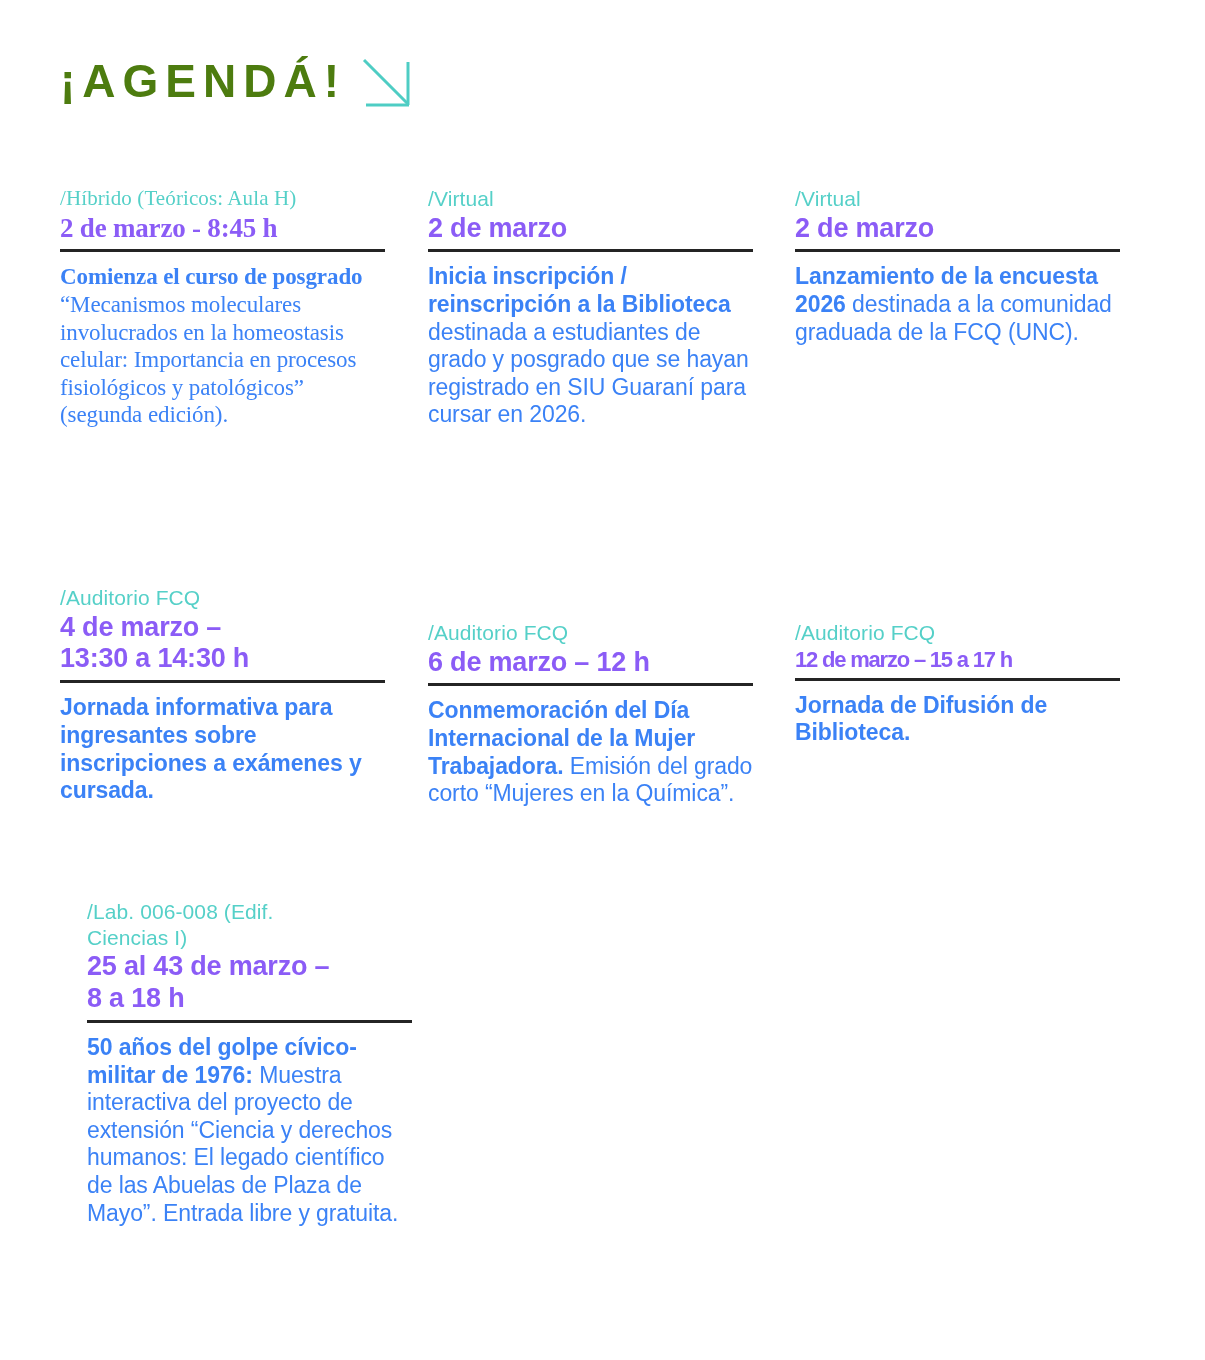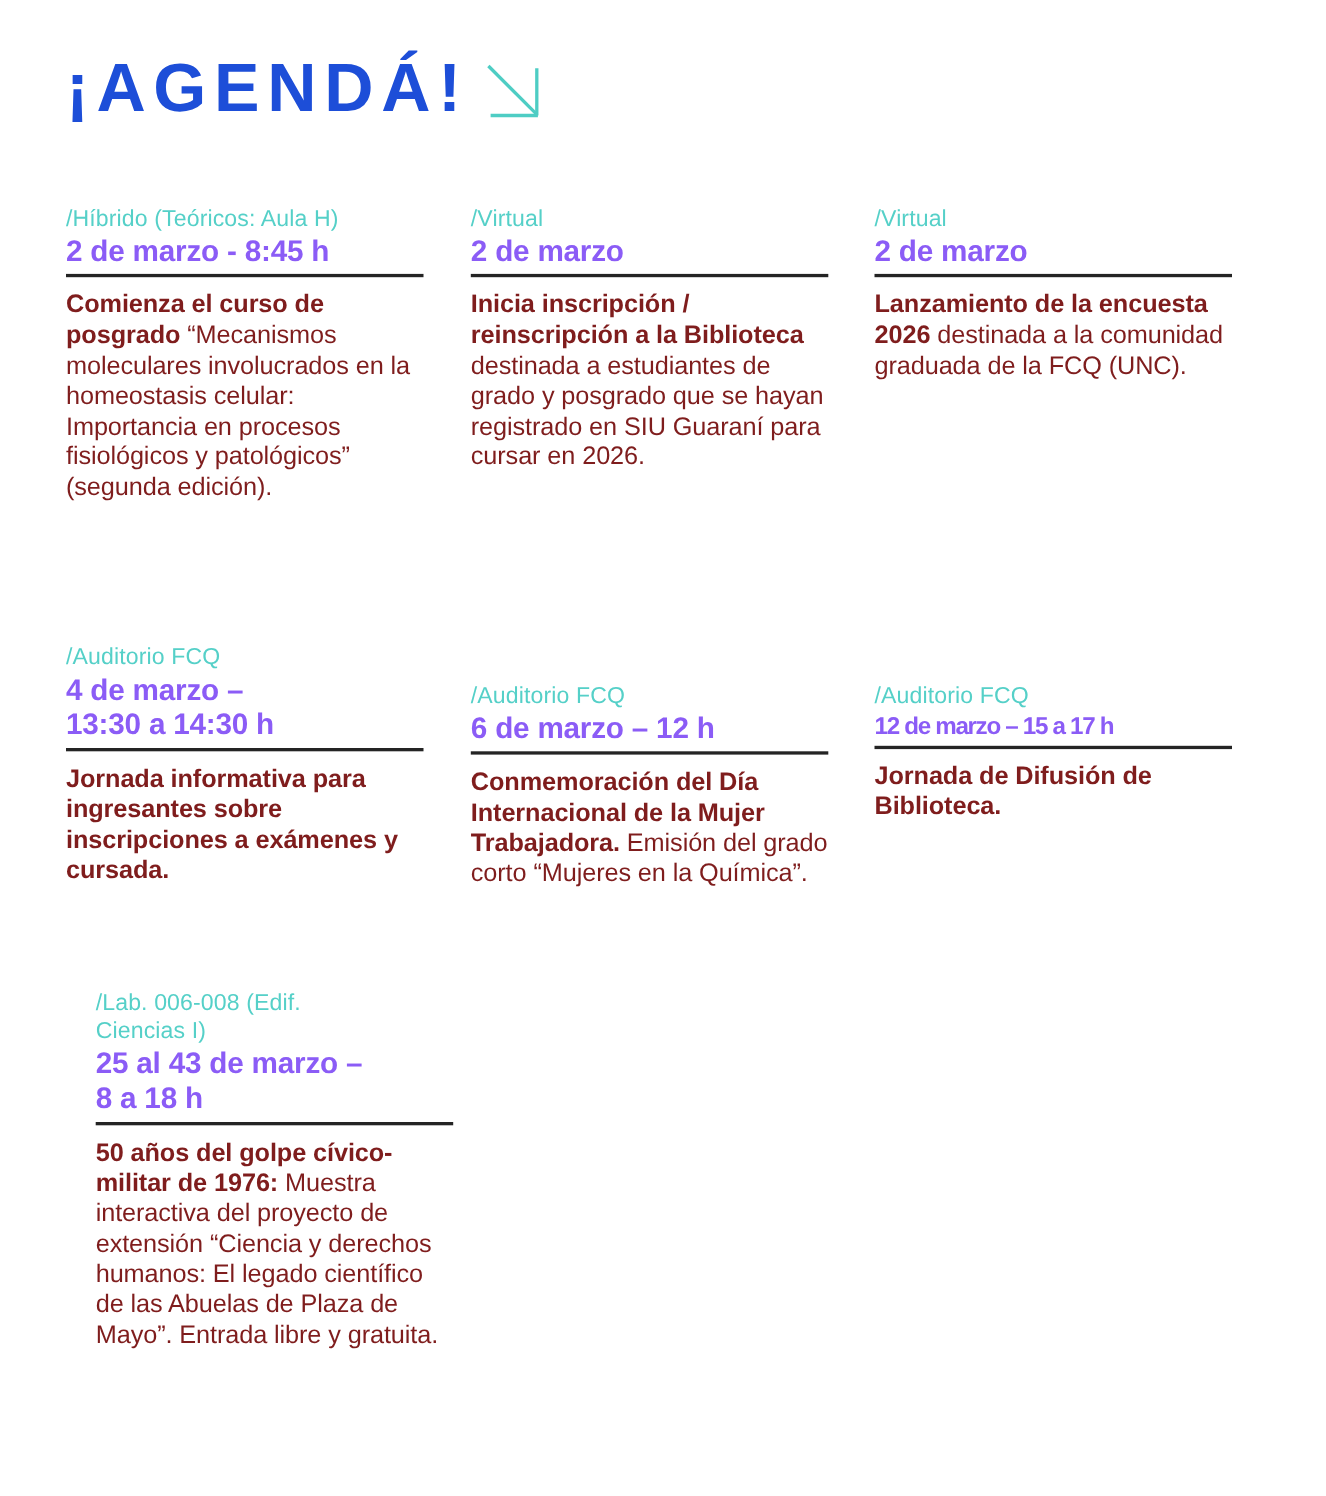--- a/index.html
+++ b/index.html
@@ -11,21 +11,21 @@
     overflow:hidden;
   }
   .page{position:relative;width:1205px;height:1360px;}
 
   
   .title-row{
     position:absolute;left:60px;top:50px;
     display:flex;align-items:center;gap:14px;
   }
   .title-text{
-    font-size:62px;font-weight:700;color:#1d4ed8;
+    font-size:46px;font-weight:700;color:#4d7c0f;
     letter-spacing:7px;line-height:1;white-space:nowrap;
   }
   .title-arrow{display:block;margin-top:6px;}
   .c1{left:60px;}
   .c2{left:428px;}
   .c3{left:795px;}
 
   .entry{position:absolute;width:325px;}
 
   .loc{
@@ -39,40 +39,40 @@
     white-space:pre-line;
     margin-top:1px;
   }
   .date.tight{letter-spacing:-1.2px;font-size:22px;}
   .rule{
     border:0;border-top:3px solid #242424;
     margin:5px 0 0 0;width:325px;
   }
   .body{
     margin-top:11px;
-    font-size:23px;line-height:1.2;color:#7f1d1d;
+    font-size:23px;line-height:1.2;color:#3b82f6;
     letter-spacing:-.1px;white-space:pre-line;
   }
   .body b{font-weight:700;}
 </style>
 </head>
 <body>
 
 <div class="page">
 
   <div class="title-row">
     <span class="title-text">¡AGENDÁ!</span>
     <svg class="title-arrow" width="56" height="56" viewBox="0 0 56 56">
       <line x1="4" y1="4" x2="48" y2="48" stroke="#4ECDC4" stroke-width="3"></line>
       <line x1="48" y1="6" x2="48" y2="49" stroke="#4ECDC4" stroke-width="3"></line>
       <line x1="6" y1="49" x2="49" y2="49" stroke="#4ECDC4" stroke-width="3"></line>
     </svg>
   </div>
 
-  <div class="entry c1" style="top:186px;">
+  <div class="entry c1" style="top:186px;font-family:Liberation Serif, serif;">
     <div class="loc">/Híbrido (Teóricos: Aula H)</div>
     <div class="date">2 de marzo - 8:45 h</div>
     <hr class="rule">
     <div class="body"><b>Comienza el curso de posgrado</b><span> “Mecanismos moleculares involucrados en la homeostasis celular: Importancia en procesos fisiológicos y patológicos” (segunda edición).</span></div>
   </div>
 
   <div class="entry c2" style="top:186px;">
     <div class="loc">/Virtual</div>
     <div class="date">2 de marzo</div>
     <hr class="rule">

